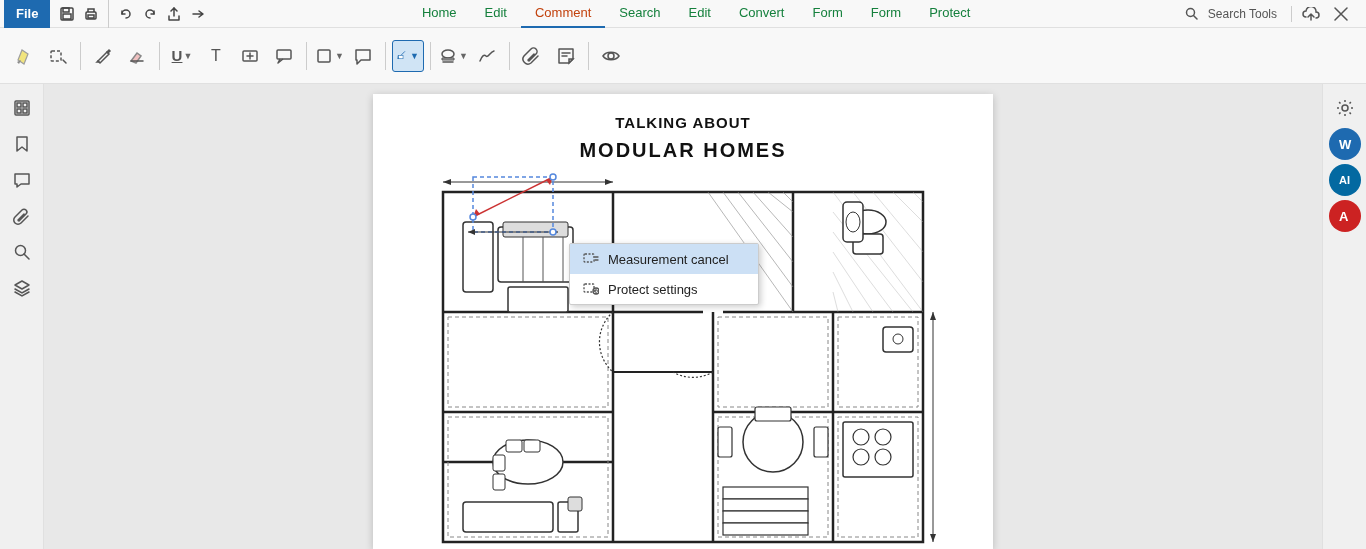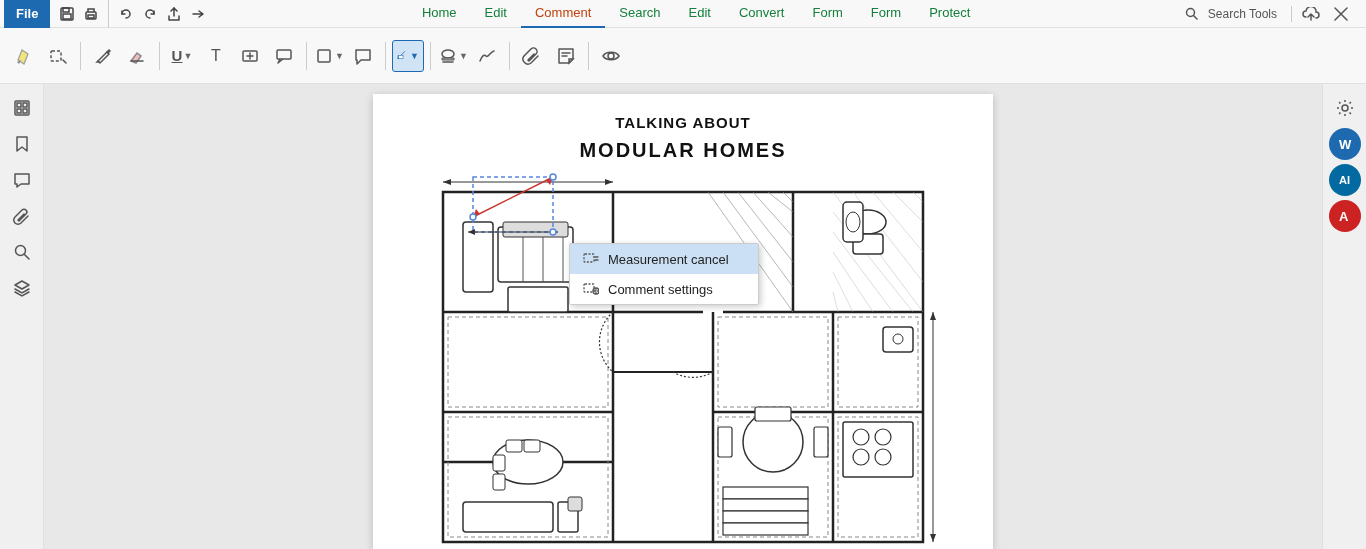--- a/index.html
+++ b/index.html
@@ -573,21 +573,21 @@
             <span>Measurement cancel</span>
           </div>
           <div class="context-menu-item">
             <div class="menu-icon">
               <svg width="16" height="16" viewBox="0 0 16 16" fill="none" stroke="#555" stroke-width="1.3">
                 <rect x="1" y="3" width="10" height="8" rx="1" stroke-dasharray="2,1.5"></rect>
                 <circle cx="13" cy="10" r="3"></circle>
                 <path d="M13 8.5 v1 M13 11.5 v1 M11.5 10 h1 M14.5 10 h1" stroke-linecap="round"></path>
               </svg>
             </div>
-            <span>Comment settings</span>
+            <span>Protect settings</span>
           </div>
         </div>
 
         <svg class="floor-plan-svg" viewBox="0 0 540 380" xmlns="http://www.w3.org/2000/svg">
 
           <rect x="30" y="20" width="480" height="350" fill="white" stroke="#222" stroke-width="2.5"></rect>
 
           <line x1="30" y1="140" x2="290" y2="140" stroke="#222" stroke-width="2.5"></line>
           <line x1="310" y1="140" x2="510" y2="140" stroke="#222" stroke-width="2.5"></line>
           <line x1="30" y1="240" x2="200" y2="240" stroke="#222" stroke-width="2.5"></line>

